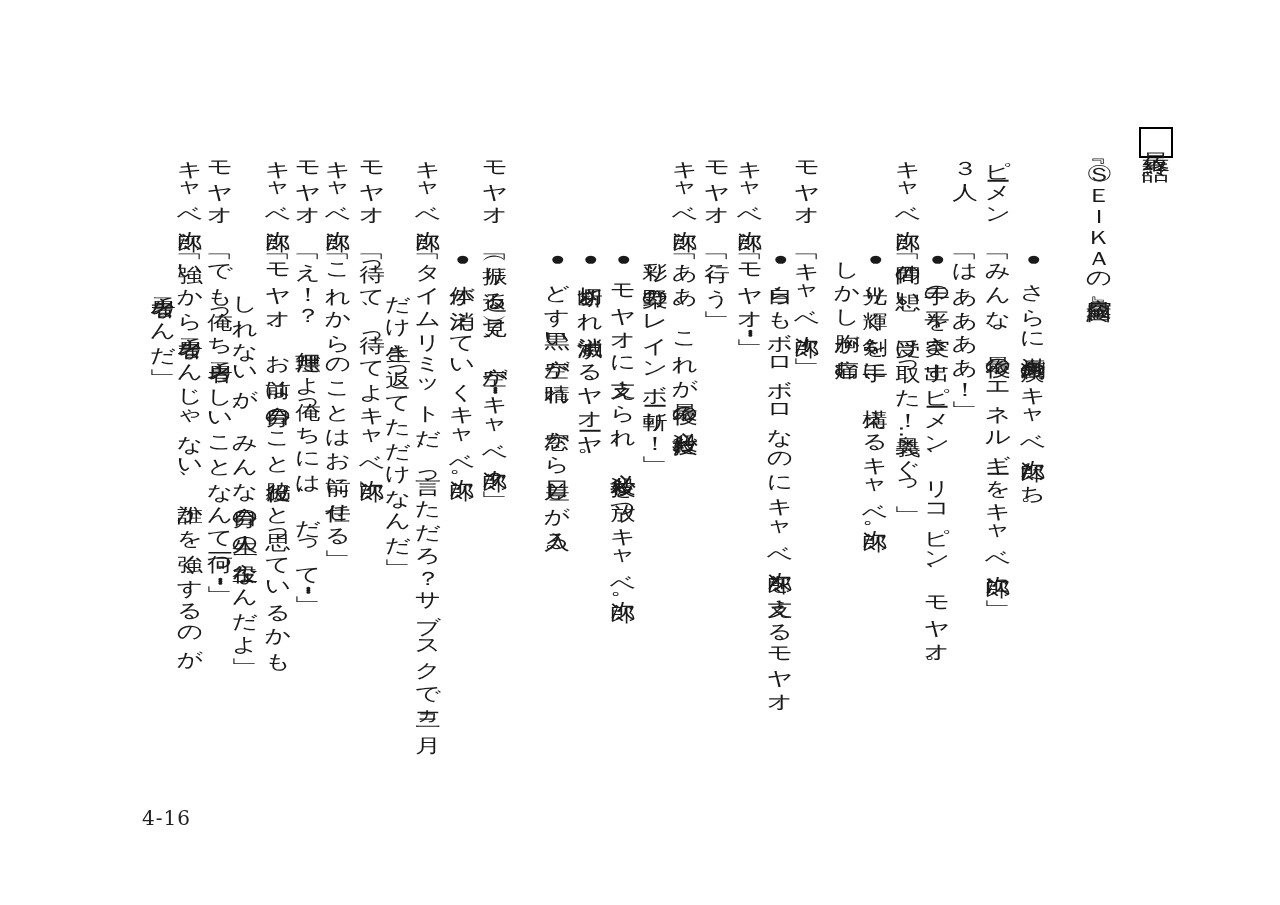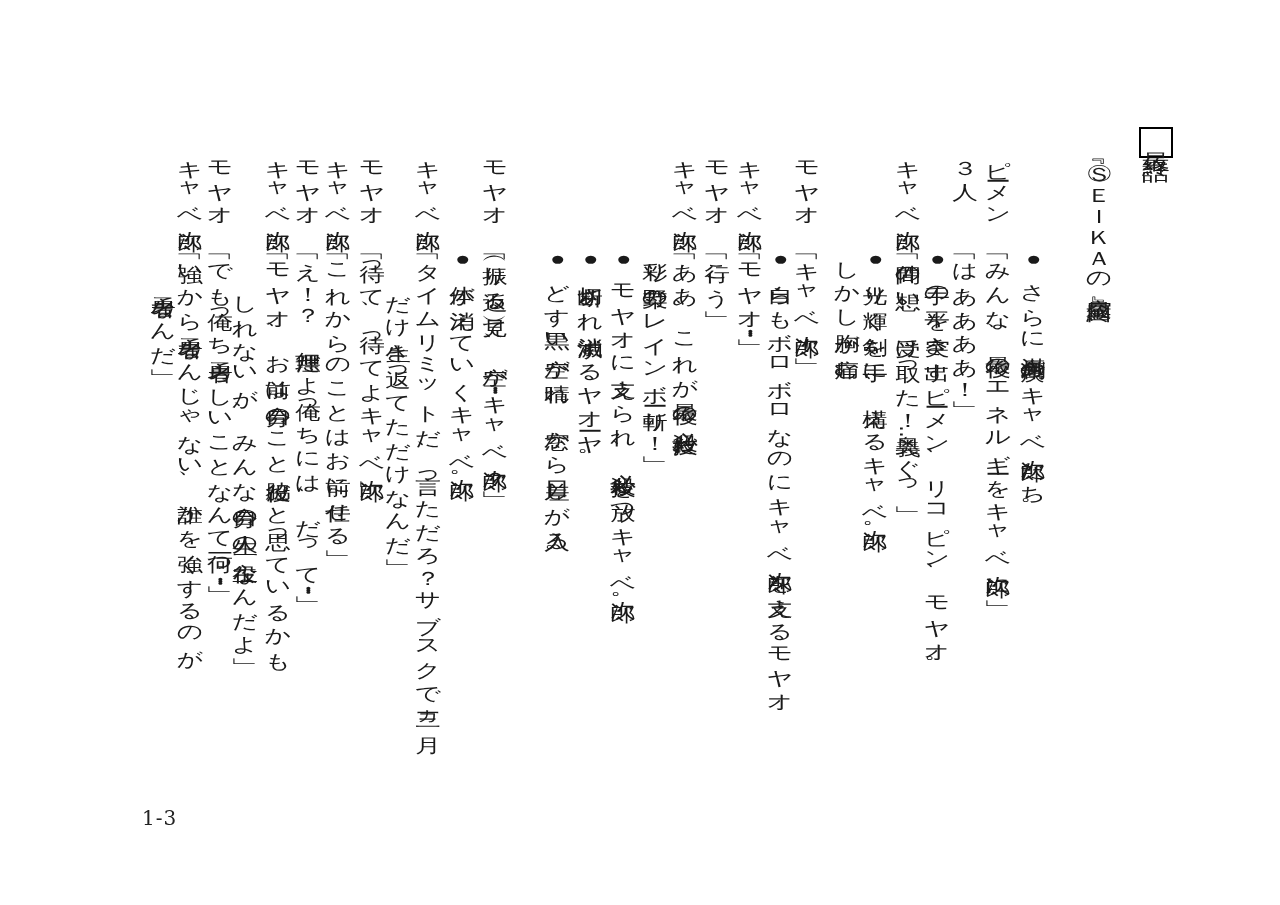--- a/index.html
+++ b/index.html
@@ -201,15 +201,15 @@
 
   <div class="col" style="left:175px">
     <span class="nm">キャベ次郎</span>
     <span class="ct">「強いから勇者なんじゃない、誰かを強くするのが</span>
   </div>
 
   <div class="col deep" style="left:148px">
     <span class="ct">勇者なんだ」</span>
   </div>
 
-  <div class="page-num">1-3</div>
+  <div class="page-num">4-16</div>
 
 </div>
 
 </body></html>

